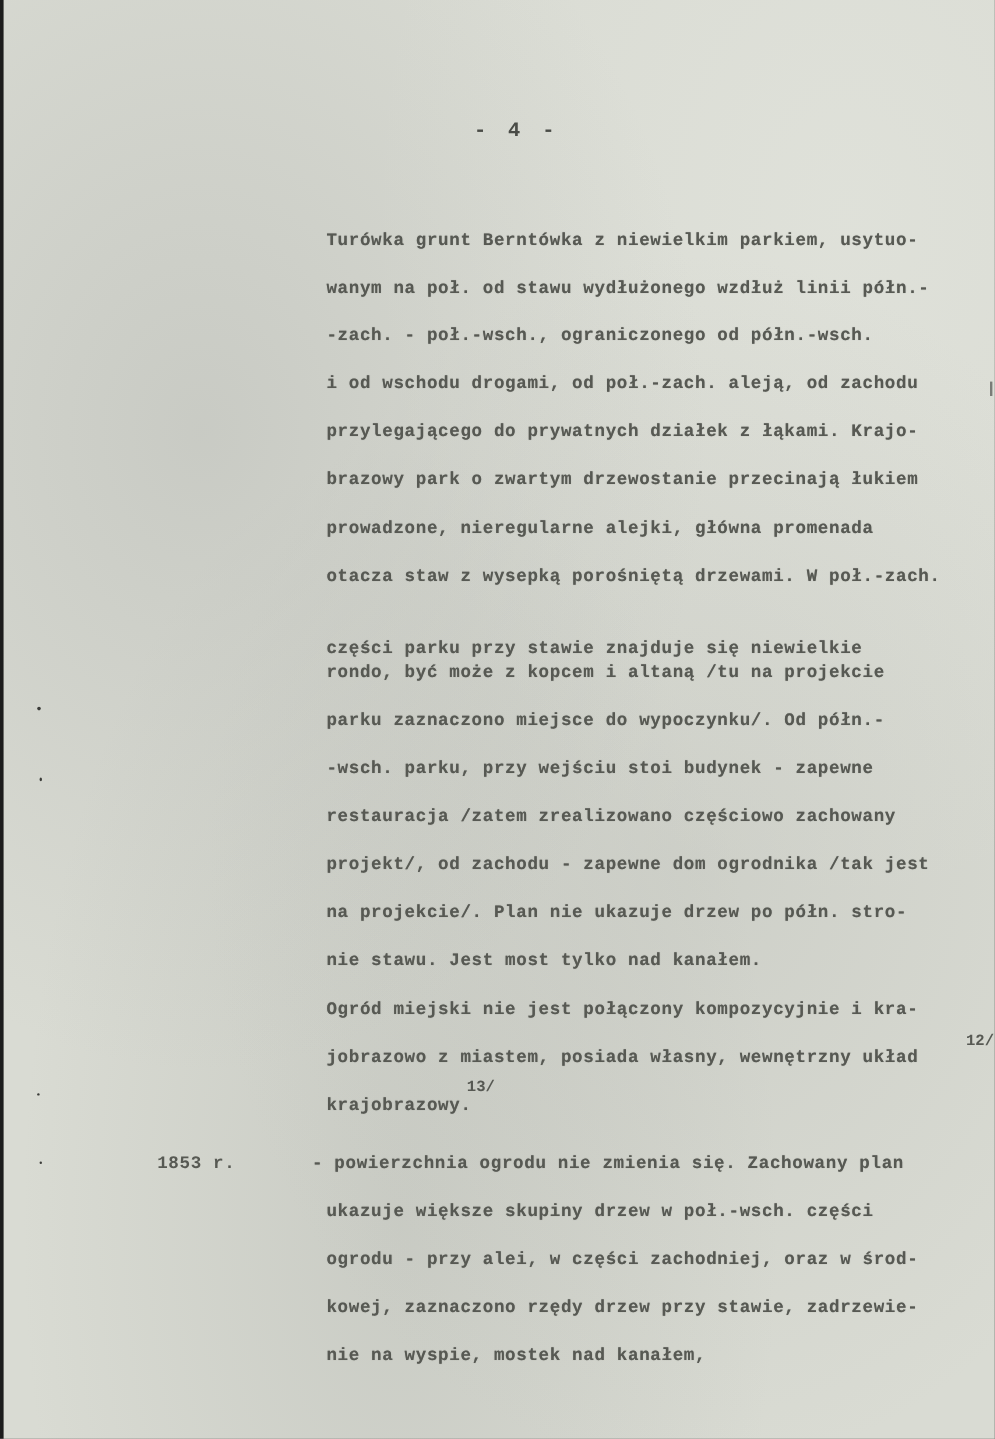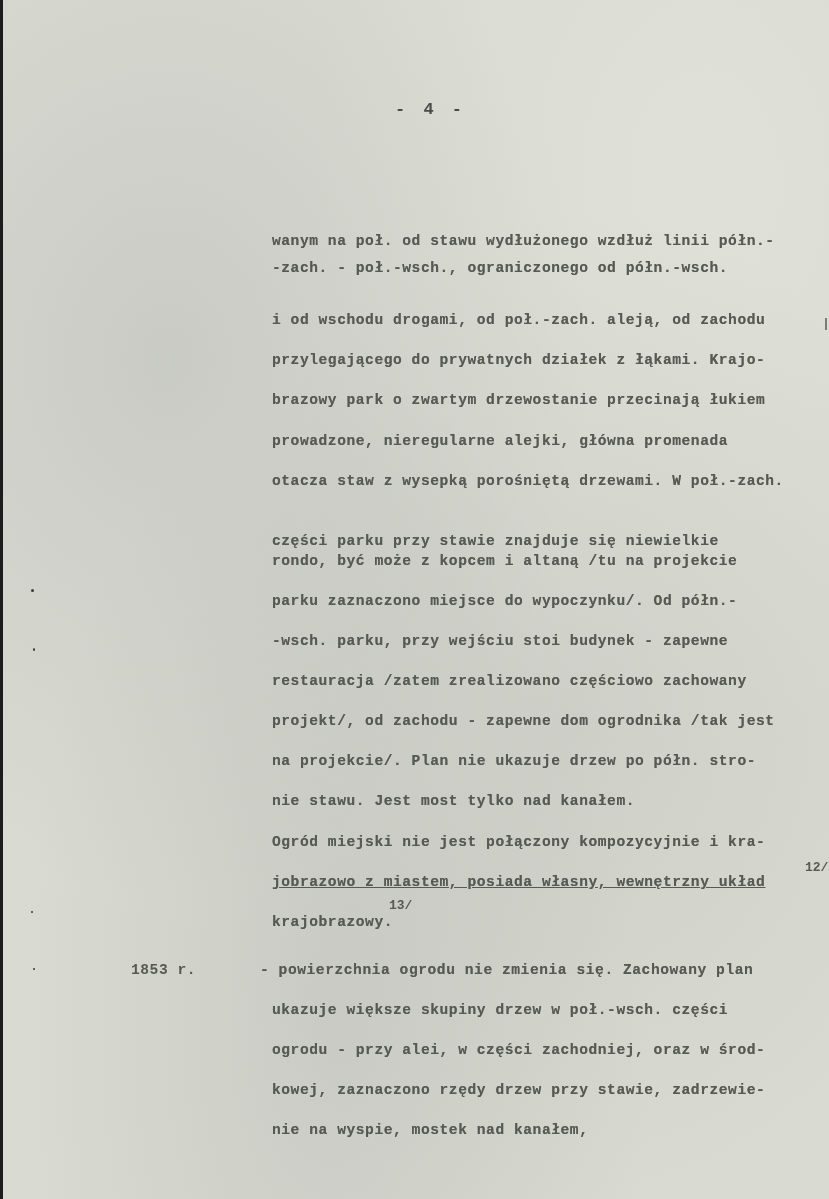--- a/index.html
+++ b/index.html
@@ -79,37 +79,38 @@
       background: #7a7c77;
     }
   </style>
 </head>
 <body>
 
 <div class="page">
 
   <div class="page-number">- 4 -</div>
 
+  <div class="line" style="top:193px;">Turówka grunt Berntówka z niewielkim parkiem, usytuo-</div>
   <div class="line" style="top:233px;">wanym na poł. od stawu wydłużonego wzdłuż linii półn.-</div>
-  <div class="line" style="top:260px;">-zach. - poł.-wsch., ograniczonego od półn.-wsch.</div>
+  <div class="line" style="top:272px;">-zach. - poł.-wsch., ograniczonego od półn.-wsch.</div>
   <div class="line" style="top:312px;">i od wschodu drogami, od poł.-zach. aleją, od zachodu</div>
   <div class="line" style="top:352px;">przylegającego do prywatnych działek z łąkami. Krajo-</div>
   <div class="line" style="top:433px;">prowadzone, nieregularne alejki, główna promenada</div>
   <div class="line" style="top:392px;">brazowy park o zwartym drzewostanie przecinają łukiem</div>
   <div class="line" style="top:473px;">otacza staw z wysepką porośniętą drzewami. W poł.-zach.</div>
   <div class="line" style="top:513px;margin-top:20px;">części parku przy stawie znajduje się niewielkie</div>
   <div class="line" style="top:553px;">rondo, być może z kopcem i altaną /tu na projekcie</div>
   <div class="line" style="top:593px;">parku zaznaczono miejsce do wypoczynku/. Od półn.-</div>
   <div class="line" style="top:633px;">-wsch. parku, przy wejściu stoi budynek - zapewne</div>
   <div class="line" style="top:673px;">restauracja /zatem zrealizowano częściowo zachowany</div>
   <div class="line" style="top:713px;">projekt/, od zachodu - zapewne dom ogrodnika /tak jest</div>
   <div class="line" style="top:753px;">na projekcie/. Plan nie ukazuje drzew po półn. stro-</div>
   <div class="line" style="top:793px;">nie stawu. Jest most tylko nad kanałem.</div>
   <div class="line" style="top:834px;">Ogród miejski nie jest połączony kompozycyjnie i kra-</div>
-  <div class="line" style="top:874px;text-decoration:underline;">jobrazowo z miastem, posiada własny, wewnętrzny układ</div>
+  <div class="line" style="top:874px;">jobrazowo z miastem, posiada własny, wewnętrzny układ</div>
   <div class="sup" style="top:860px; left:802px;">12/</div>
   <div class="line" style="top:914px;">krajobrazowy.</div>
   <div class="sup" style="top:898px; left:386px;">13/</div>
 
   <div class="margin-date">1853 r.</div>
   <div class="line" style="top:962px; left:257px;">- powierzchnia ogrodu nie zmienia się. Zachowany plan</div>
   <div class="sup" style="top:946px; left:830px;">14/</div>
   <div class="line" style="top:1002px;">ukazuje większe skupiny drzew w poł.-wsch. części</div>
   <div class="line" style="top:1042px;">ogrodu - przy alei, w części zachodniej, oraz w środ-</div>
   <div class="line" style="top:1082px;">kowej, zaznaczono rzędy drzew przy stawie, zadrzewie-</div>

